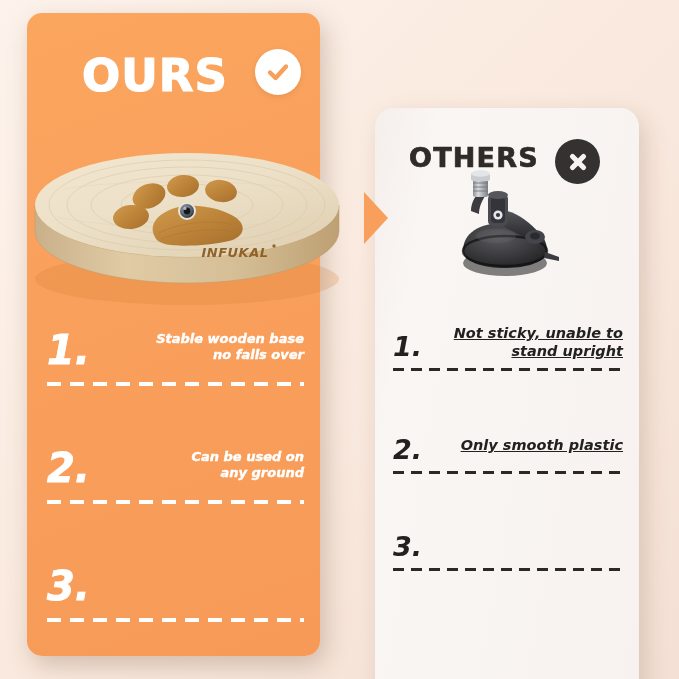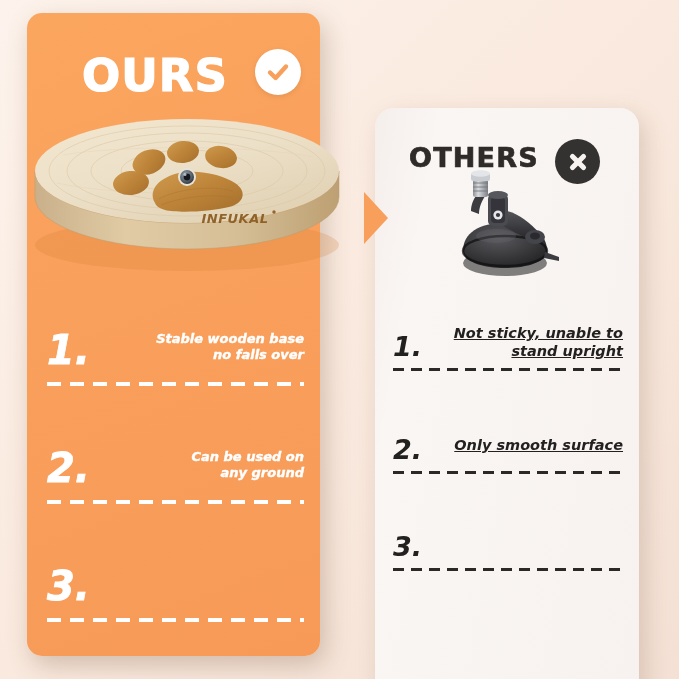--- a/index.html
+++ b/index.html
@@ -167,21 +167,21 @@
     display: flex;
     align-items: center;
     justify-content: center;
     box-shadow: 0 2px 5px rgba(140, 90, 50, 0.18);
   }
   .check-badge svg { display: block; }
 
   .board-wrap {
     position: absolute;
     left: 0;
-    top: 98px;
+    top: 132px;
     width: 337px;
     height: 165px;
   }
 
   .ours-list {
     position: absolute;
     left: 20px;
     right: 16px;
     top: 305px;
   }
@@ -295,21 +295,21 @@
       <div class="o-item gap1">
         <div class="o-row">
           <div class="o-num">1.</div>
           <div class="o-text">Not sticky, unable to<br>stand upright</div>
         </div>
         <div class="o-dash"></div>
       </div>
       <div class="o-item gap2">
         <div class="o-row">
           <div class="o-num">2.</div>
-          <div class="o-text">Only smooth surface</div>
+          <div class="o-text">Only smooth plastic</div>
         </div>
         <div class="o-dash"></div>
       </div>
       <div class="o-item">
         <div class="o-row">
           <div class="o-num">3.</div>
         </div>
         <div class="o-dash"></div>
       </div>
     </div>

